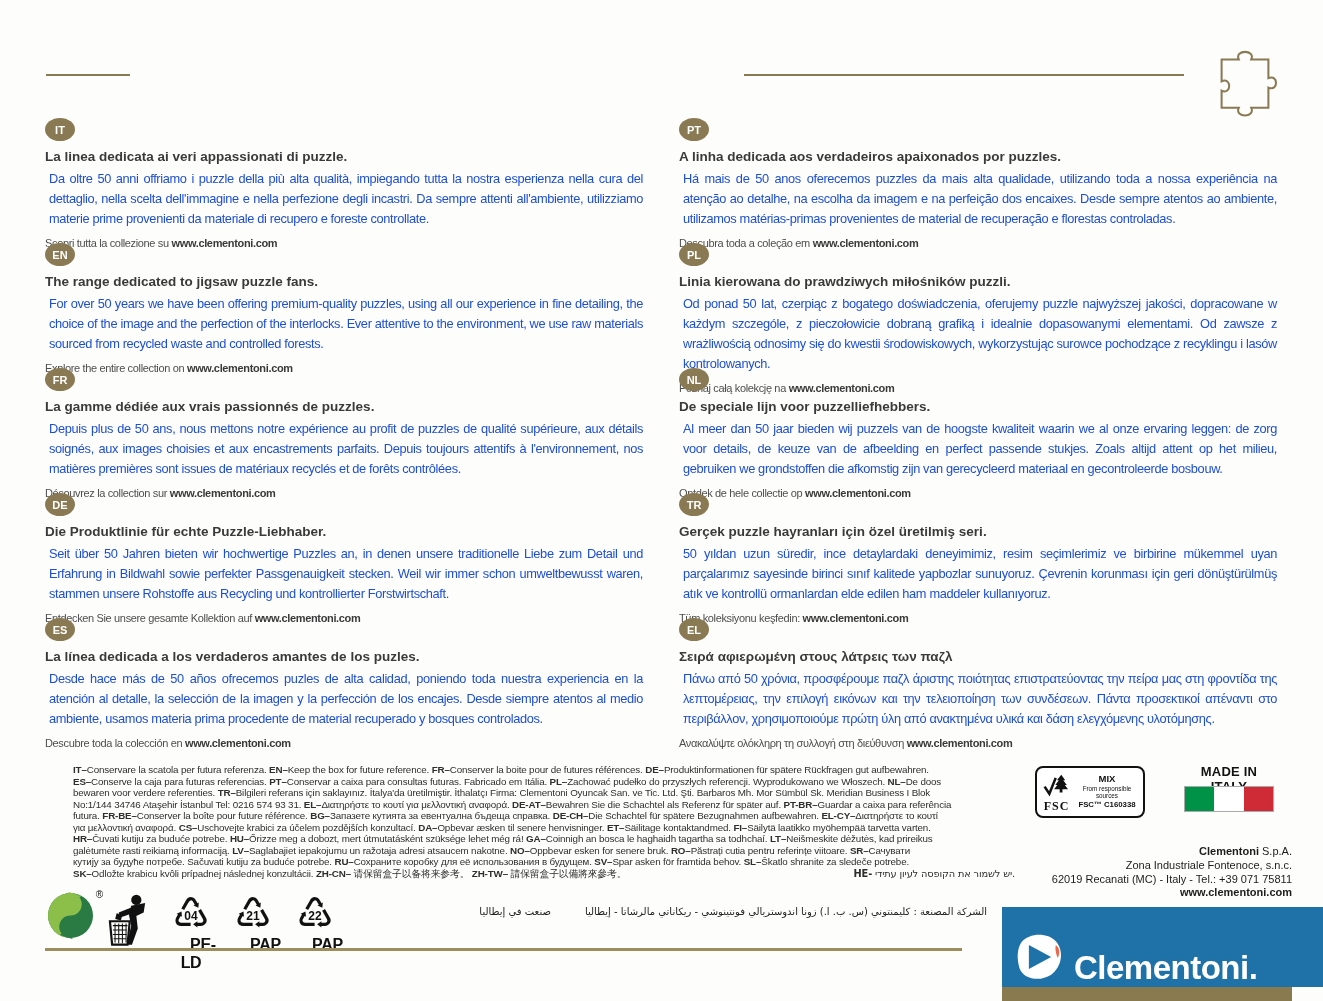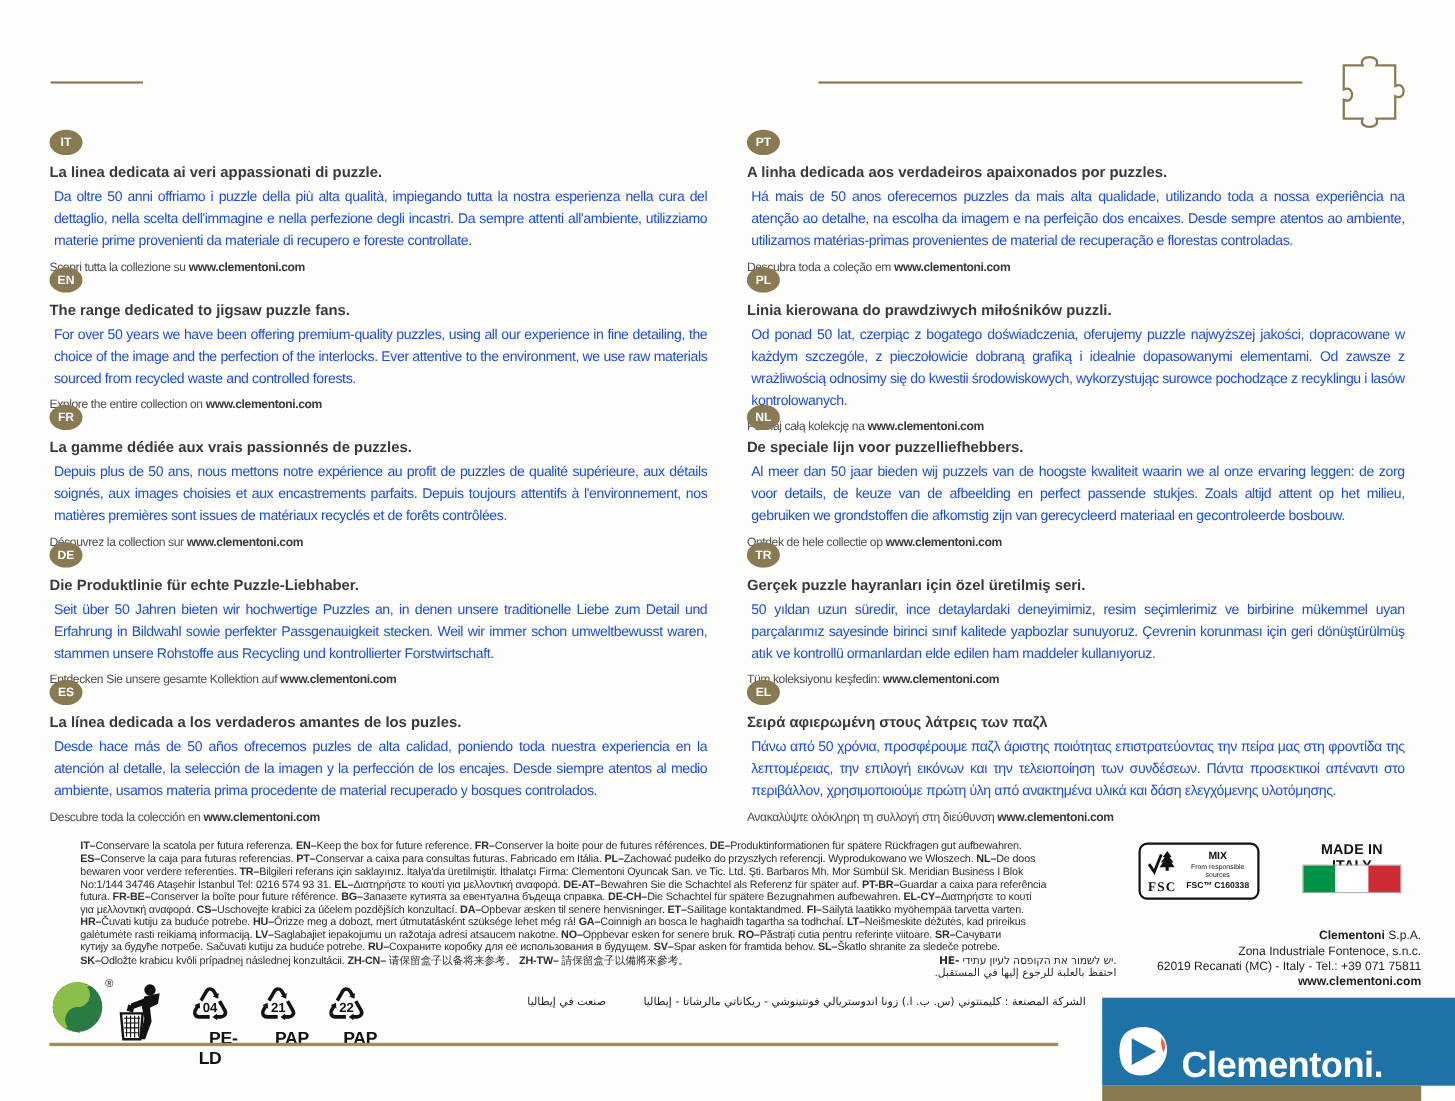--- a/index.html
+++ b/index.html
@@ -205,21 +205,20 @@
         <div class="fp-line">futura. <b>FR-BE–</b>Conserver la boîte pour future référence. <b>BG–</b>Запазете кутията за евентуална бъдеща справка. <b>DE-CH–</b>Die Schachtel für spätere Bezugnahmen aufbewahren. <b>EL-CY–</b>Διατηρήστε το κουτί</div>
         <div class="fp-line">για μελλοντική αναφορά. <b>CS–</b>Uschovejte krabici za účelem pozdějších konzultací. <b>DA–</b>Opbevar æsken til senere henvisninger. <b>ET–</b>Säilitage kontaktandmed. <b>FI–</b>Säilytä laatikko myöhempää tarvetta varten.</div>
         <div class="fp-line"><b>HR–</b>Čuvati kutiju za buduće potrebe. <b>HU–</b>Őrizze meg a dobozt, mert útmutatásként szüksége lehet még rá! <b>GA–</b>Coinnigh an bosca le haghaidh tagartha sa todhchaí. <b>LT–</b>Neišmeskite dėžutės, kad prireikus</div>
         <div class="fp-line">galėtumėte rasti reikiamą informaciją. <b>LV–</b>Saglabajiet iepakojumu un ražotaja adresi atsaucem nakotne. <b>NO–</b>Oppbevar esken for senere bruk. <b>RO–</b>Păstrați cutia pentru referințe viitoare. <b>SR–</b>Сачувати</div>
         <div class="fp-line">кутију за будуће потребе. Sačuvati kutiju za buduće potrebe. <b>RU–</b>Сохраните коробку для её использования в будущем. <b>SV–</b>Spar asken för framtida behov. <b>SL–</b>Škatlo shranite za sledeče potrebe.</div>
       </div>
     <div class="fp-flex">
       <span id="fp-left-last"><b>SK–</b>Odložte krabicu kvôli prípadnej následnej konzultácii. <b>ZH-CN–</b> 请保留盒子以备将来参考。 <b>ZH-TW–</b> 請保留盒子以備將來參考。</span>
       <span class="fp-hebrew" id="fp-hebrew"><b>HE-</b> יש לשמור את הקופסה לעיון עתידי.</span>
     </div>
-    <div class="fp-arabic">احتفظ بالعلبة للرجوع إليها في المستقبل.</div>
   </div>
 
   <div class="ar-manufacturer-line">
     <span class="ar-text">الشركة المصنعة : كليمنتوني (س. ب. ا.) زونا اندوستريالي فونتينوشي - ريكاناتي مالرشاتا - إيطاليا</span>
     <span class="ar-text">صنعت في إيطاليا</span>
   </div>
 
   <div class="icons-row">
     <span class="greendot-wrap">
       <svg viewBox="0 0 48 48" width="47" height="47">

